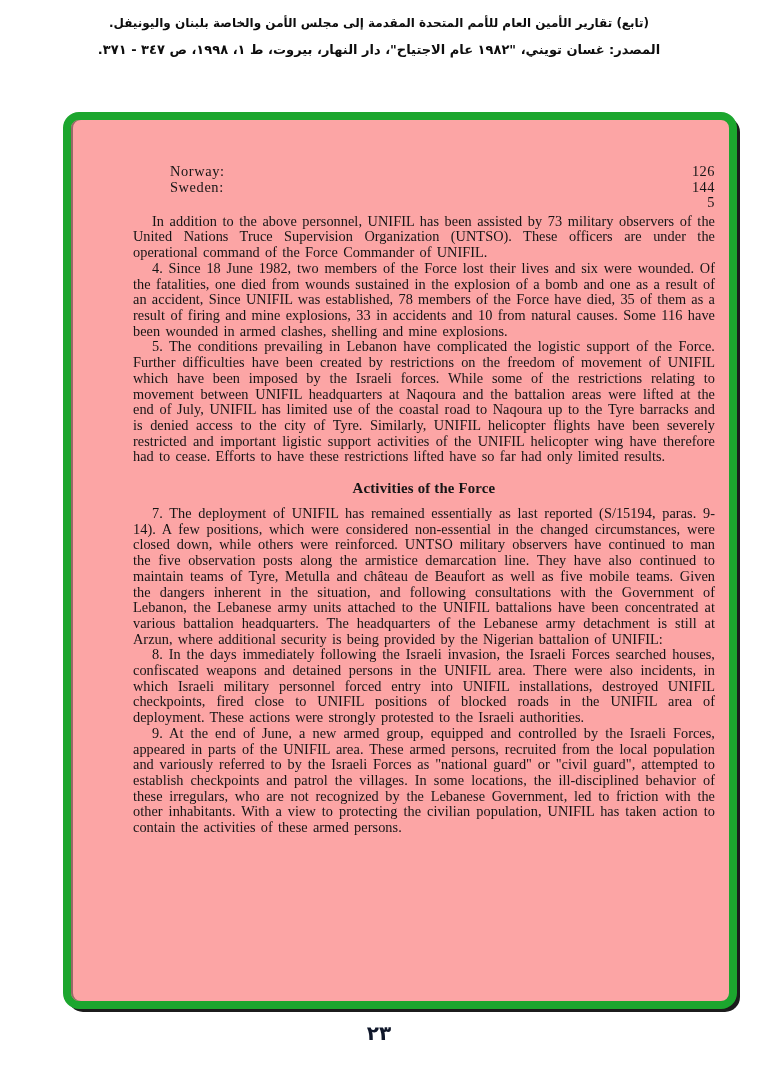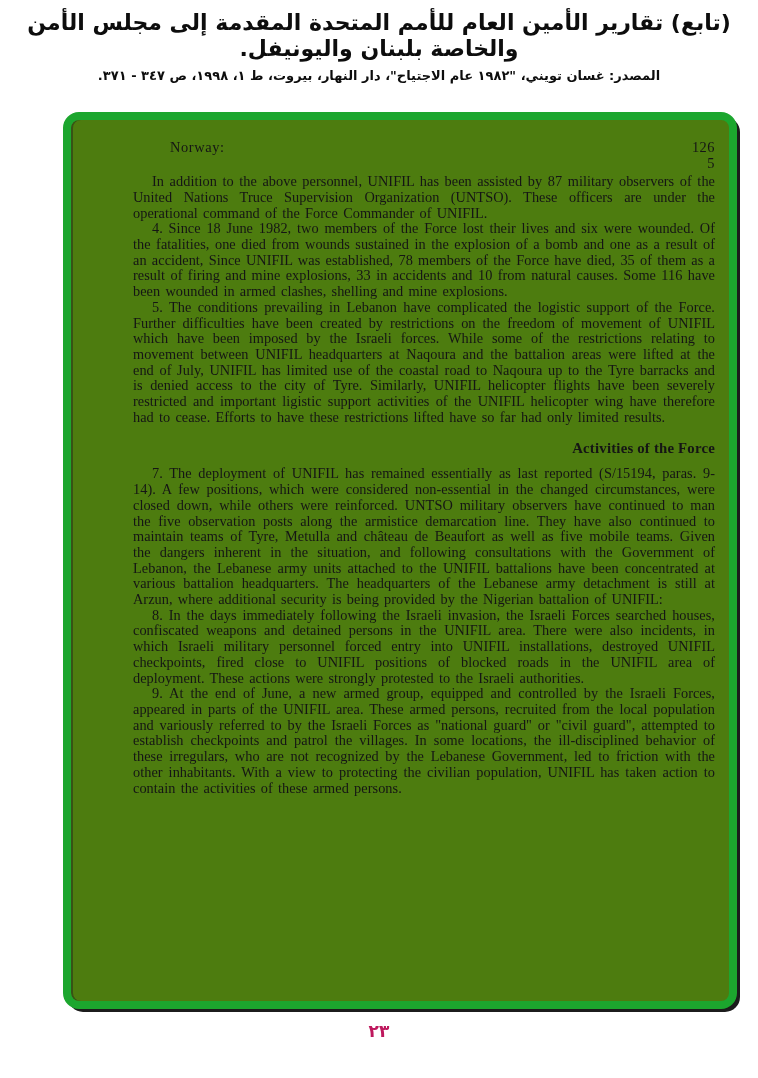--- a/index.html
+++ b/index.html
@@ -25,42 +25,42 @@
     top: 10px;
     left: 0;
     right: 0;
     text-align: center;
     direction: rtl;
     font-family: "DejaVu Sans", sans-serif;
     font-weight: bold;
     color: #0d0d0d;
   }
   .arabic-header .title-line {
-    font-size: 22px;
+    font-size: 12px;
     line-height: 26px;
     letter-spacing: -0.2px;
   }
   .arabic-header .source-line {
     font-size: 13px;
     line-height: 24px;
     margin-top: 2px;
   }
   
   .document-frame {
     position: absolute;
     left: 63px;
     top: 112px;
     box-sizing: border-box;
     width: 674px;
     height: 897px;
-    background: #4d7c0f;
+    background: #fca5a5;
     border: 8px solid #1ca62e;
     border-radius: 16px;
     box-shadow: 4px 4px 0 -1px #1c1c1c, inset 2px 0 0 rgba(30,30,30,0.45);
-    padding: 8px 14px 18px 62px;
+    padding: 32px 14px 18px 62px;
     overflow: hidden;
   }
   
   .contributors {
     margin-top: 12px;
     font-size: 14.4px;
     line-height: 15.6px;
   }
   .contrib-row {
     display: flex;
@@ -82,37 +82,37 @@
     margin: 0;
     font-size: 14.3px;
     line-height: 15.7px;
     text-align: justify;
     text-indent: 19px;
     word-spacing: 1.6px;
     letter-spacing: 0.05px;
   }
   .section-heading {
     margin: 15px 0 9px 0;
-    text-align: right;
+    text-align: center;
     font-weight: bold;
     font-size: 14.8px;
     letter-spacing: 0.2px;
   }
   
   .page-number {
     position: absolute;
     top: 1021px;
     left: 0;
     right: 0;
     text-align: center;
     direction: rtl;
     font-family: "DejaVu Sans", sans-serif;
-    font-size: 17px;
+    font-size: 20px;
     font-weight: bold;
-    color: #be185d;
+    color: #0f172a;
     letter-spacing: 4px;
   }
 </style>
 </head>
 <body>
 
 <div class="page-root">
 
   <div class="arabic-header">
     <div class="title-line">(تابع) تقارير الأمين العام للأمم المتحدة المقدمة إلى مجلس الأمن والخاصة بلبنان واليونيفل.</div>
@@ -120,27 +120,31 @@
   </div>
 
   <div class="document-frame" style="border-color: rgb(28, 166, 46);">
 
     <div class="contributors">
       <div class="contrib-row">
         <span class="contrib-label">Norway:</span>
         <span class="contrib-value">126</span>
       </div>
       <div class="contrib-row">
+        <span class="contrib-label">Sweden:</span>
+        <span class="contrib-value">144</span>
+      </div>
+      <div class="contrib-row">
         <span class="contrib-label"></span>
         <span class="contrib-value">5</span>
       </div>
     </div>
 
     <div class="body-text">
-      <p class="para">In addition to the above personnel, UNIFIL has been assisted by 87 military observers of the United Nations Truce Supervision Organization (UNTSO). These officers are under the operational command of the Force Commander of UNIFIL.</p>
+      <p class="para">In addition to the above personnel, UNIFIL has been assisted by 73 military observers of the United Nations Truce Supervision Organization (UNTSO). These officers are under the operational command of the Force Commander of UNIFIL.</p>
       <p class="para">4. Since 18 June 1982, two members of the Force lost their lives and six were wounded. Of the fatalities, one died from wounds sustained in the explosion of a bomb and one as a result of an accident, Since UNIFIL was established, 78 members of the Force have died, 35 of them as a result of firing and mine explosions, 33 in accidents and 10 from natural causes. Some 116 have been wounded in armed clashes, shelling and mine explosions.</p>
       <p class="para">5. The conditions prevailing in Lebanon have complicated the logistic support of the Force. Further difficulties have been created by restrictions on the freedom of movement of UNIFIL which have been imposed by the Israeli forces. While some of the restrictions relating to movement between UNIFIL headquarters at Naqoura and the battalion areas were lifted at the end of July, UNIFIL has limited use of the coastal road to Naqoura up to the Tyre barracks and is denied access to the city of Tyre. Similarly, UNIFIL helicopter flights have been severely restricted and important ligistic support activities of the UNIFIL helicopter wing have therefore had to cease. Efforts to have these restrictions lifted have so far had only limited results.</p>
 
       <h3 class="section-heading">Activities of the Force</h3>
 
       <p class="para">7. The deployment of UNIFIL has remained essentially as last reported (S/15194, paras. 9-14). A few positions, which were considered non-essential in the changed circumstances, were closed down, while others were reinforced. UNTSO military observers have continued to man the five observation posts along the armistice demarcation line. They have also continued to maintain teams of Tyre, Metulla and château de Beaufort as well as five mobile teams. Given the dangers inherent in the situation, and following consultations with the Government of Lebanon, the Lebanese army units attached to the UNIFIL battalions have been concentrated at various battalion headquarters. The headquarters of the Lebanese army detachment is still at Arzun, where additional security is being provided by the Nigerian battalion of UNIFIL:</p>
       <p class="para">8. In the days immediately following the Israeli invasion, the Israeli Forces searched houses, confiscated weapons and detained persons in the UNIFIL area. There were also incidents, in which Israeli military personnel forced entry into UNIFIL installations, destroyed UNIFIL checkpoints, fired close to UNIFIL positions of blocked roads in the UNIFIL area of deployment. These actions were strongly protested to the Israeli authorities.</p>
       <p class="para">9. At the end of June, a new armed group, equipped and controlled by the Israeli Forces, appeared in parts of the UNIFIL area. These armed persons, recruited from the local population and variously referred to by the Israeli Forces as "national guard" or "civil guard", attempted to establish checkpoints and patrol the villages. In some locations, the ill-disciplined behavior of these irregulars, who are not recognized by the Lebanese Government, led to friction with the other inhabitants. With a view to protecting the civilian population, UNIFIL has taken action to contain the activities of these armed persons.</p>
     </div>
   </div>

